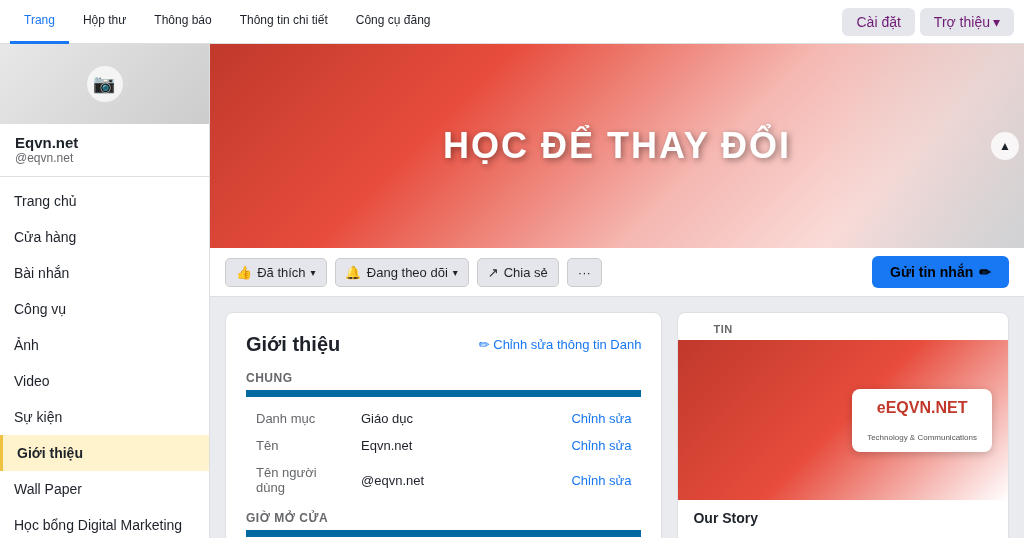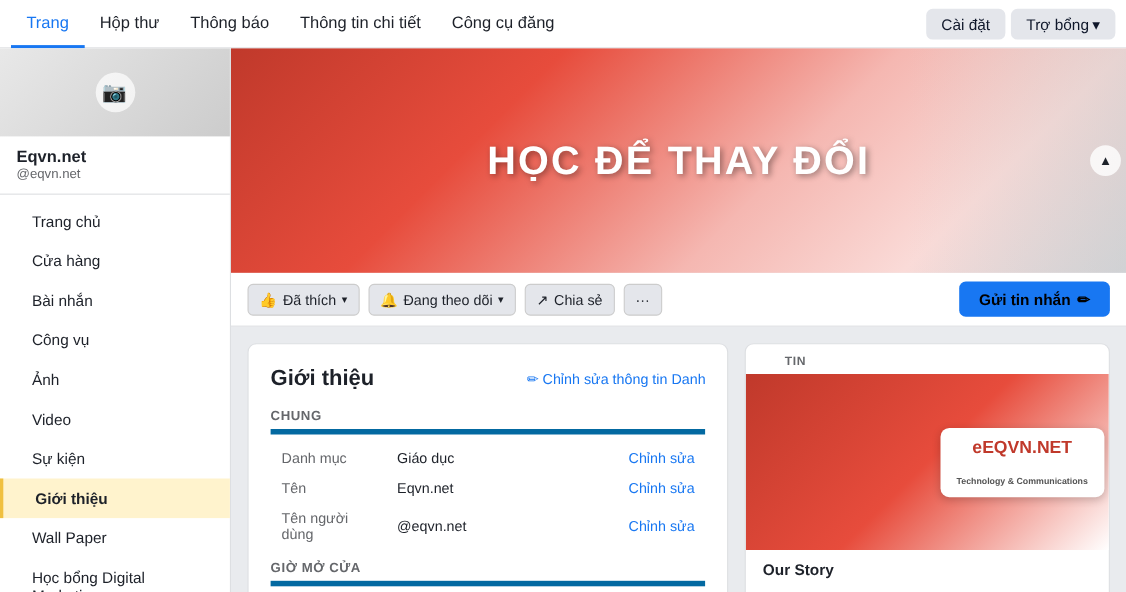--- a/index.html
+++ b/index.html
@@ -16,21 +16,21 @@
     }
     .top-nav-left {
       display: flex;
       gap: 0;
     }
     .top-nav-item {
       padding: 16px 14px;
       height: 44px;
       display: flex;
       align-items: center;
-      font-size: 15px;
+      font-size: 12px;
       color: #1d2129;
       cursor: pointer;
       border-bottom: 3px solid transparent;
       font-weight: 500;
     }
     .top-nav-item.active {
       color: #1877f2;
       border-bottom: 3px solid #1877f2;
     }
     .top-nav-right {
@@ -38,21 +38,21 @@
       display: flex;
       gap: 5px;
     }
     .top-nav-right .nav-btn {
       padding: 6px 14px;
       border-radius: 6px;
       font-size: 14px;
       cursor: pointer;
       background: #e4e6eb;
       border: none;
-      color: #0f172a;
+      color: #701a75;
       font-weight: 500;
     }
     .top-nav-right .help-btn {
       display: flex;
       align-items: center;
       gap: 3px;
     }
 
     
     .main-layout {
@@ -98,21 +98,21 @@
     .sidebar-handle {
       font-size: 12px;
       color: #65676b;
     }
     .sidebar-divider {
       height: 1px;
       background: #dddfe2;
       margin: 6px 0;
     }
     .sidebar-menu-item {
-      padding: 10px 29px;
+      padding: 10px 14px;
       font-size: 14px;
       color: #1d2129;
       cursor: pointer;
       display: flex;
       align-items: center;
     }
     .sidebar-menu-item.active {
       background: #fff3cd;
       font-weight: 600;
       border-left: 3px solid #f0c040;
@@ -242,21 +242,21 @@
       gap: 4px;
     }
     .section-label {
       font-size: 12px;
       font-weight: 700;
       color: #65676b;
       text-transform: uppercase;
       letter-spacing: 0.5px;
       margin: 10px 0 8px;
       padding-bottom: 5px;
-      border-bottom: 5px solid #0369a1;
+      border-bottom: 7px solid #0369a1;
     }
     .info-row {
       display: flex;
       align-items: center;
       padding: 6px 10px;
       gap: 15px;
     }
     .info-row-label {
       color: #65676b;
       font-size: 13px;
@@ -293,40 +293,39 @@
       border: 1px solid #dddfe2;
       overflow: hidden;
     }
     .story-image {
       width: 100%;
       height: 160px;
       background: linear-gradient(135deg, #c0392b 0%, #e74c3c 50%, #fff 100%);
       display: flex;
       align-items: center;
       justify-content: flex-end;
-      padding-right: 4px;
+      padding-right: 16px;
     }
     .story-logo-box {
       background: #fff;
       border-radius: 8px;
       padding: 10px 15px;
       text-align: center;
       box-shadow: 0 2px 8px rgba(0,0,0,0.2);
     }
     .story-logo-text {
       font-size: 16px;
       font-weight: 900;
       color: #1877f2;
     }
     .story-logo-text span { color: #c0392b; }
     .story-logo-sub {
       font-size: 8px;
       color: #555;
       margin-top: 16px;
-      font-weight: bold;
     }
     .story-caption {
       padding: 10px 15px;
       font-size: 14px;
       font-weight: 600;
       color: #1d2129;
     }
   </style>
 </head>
 <body>
@@ -335,21 +334,21 @@
   <div class="top-nav-left">
     <div class="top-nav-item active">Trang</div>
     <div class="top-nav-item">Hộp thư</div>
     <div class="top-nav-item">Thông báo</div>
     <div class="top-nav-item">Thông tin chi tiết</div>
     <div class="top-nav-item">Công cụ đăng</div>
   </div>
   <div class="top-nav-right">
     <button class="nav-btn">Cài đặt</button>
     <button class="nav-btn help-btn">
-      <span>Trợ bổng</span>
+      <span>Trợ thiệu</span>
       <span>▾</span>
     </button>
   </div>
 </div>
 
 <div class="main-layout">
 
   <div class="sidebar">
     <div class="sidebar-cover">
       <div class="camera-icon">📷</div>

